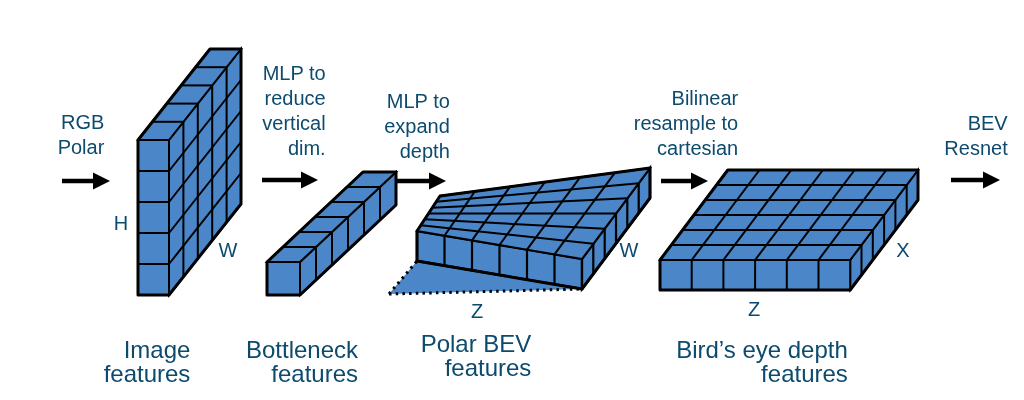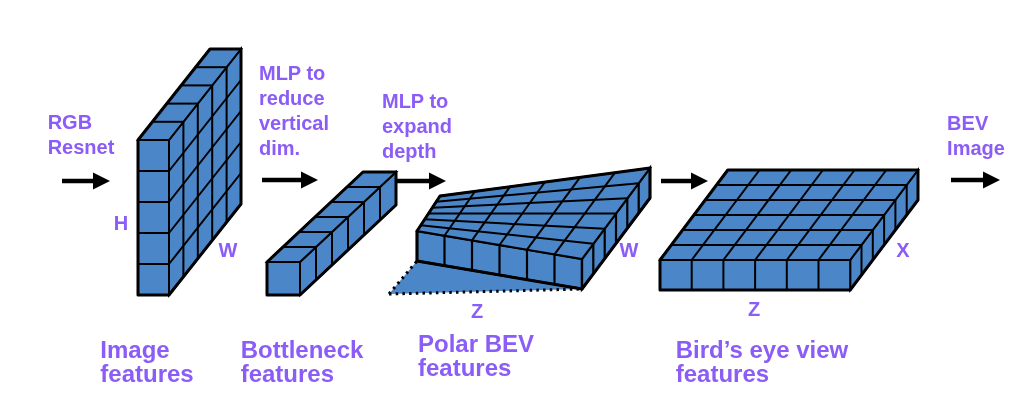--- a/index.html
+++ b/index.html
@@ -2,22 +2,22 @@
 <html><head>
 <meta charset="utf-8">
 <style>
   html,body{margin:0;padding:0;background:#ffffff;}
   #stage{
     position:relative;width:1024px;height:400px;background:#ffffff;overflow:hidden;
     font-family:"Liberation Sans","DejaVu Sans",sans-serif;color:#000;
   }
   #shapes{position:absolute;left:0;top:0;}
   .t{
-    position:absolute;transform:translateX(-50%);text-align:left;
-    white-space:pre-line;font-weight:700;color:#8b5cf6;
+    position:absolute;transform:translateX(-50%);text-align:right;
+    white-space:pre-line;font-weight:400;color:#0c4a6e;
   }
   .step{font-size:20px;line-height:25px;}
   .caption{font-size:24px;line-height:24px;}
   .dim{font-size:20px;line-height:20px;}
 </style>
 </head>
 <body>
 
 <div id="stage">
 
@@ -130,38 +130,41 @@
         <path d="M691.7,260.0L691.7,290.0" stroke="#000000" stroke-width="2" fill="none"></path>
         <path d="M723.4,260.0L723.4,290.0" stroke="#000000" stroke-width="2" fill="none"></path>
         <path d="M755.1,260.0L755.1,290.0" stroke="#000000" stroke-width="2" fill="none"></path>
         <path d="M786.8,260.0L786.8,290.0" stroke="#000000" stroke-width="2" fill="none"></path>
         <path d="M818.5,260.0L818.5,290.0" stroke="#000000" stroke-width="2" fill="none"></path>
         <path d="M660.0,290.0L660.0,260.0L727.8,170.0L918.0,170.0L918.0,200.0L850.2,290.0Z" fill="none" stroke="#000000" stroke-width="3" stroke-linejoin="round"></path>
       </g>
   </svg>
 
   <div class="t step" style="left:81px;top:110px">RGB
-Resnet</div>
+Polar</div>
   <div class="t step" style="left:294px;top:61px">MLP to
 reduce
 vertical
 dim.</div>
   <div class="t step" style="left:417px;top:89px">MLP to
 expand
 depth</div>
+  <div class="t step" style="left:686px;top:86px">Bilinear
+resample to
+cartesian</div>
   <div class="t step" style="left:976px;top:111px">BEV
-Image</div>
+Resnet</div>
 
   <div class="t caption" style="left:147px;top:338px">Image
 features</div>
   <div class="t caption" style="left:302px;top:338px">Bottleneck
 features</div>
   <div class="t caption" style="left:476px;top:332px">Polar BEV
 features</div>
-  <div class="t caption" style="left:762px;top:338px">Bird’s eye view
+  <div class="t caption" style="left:762px;top:338px">Bird’s eye depth
 features</div>
 
   <div class="t dim" style="left:121px;top:213px">H</div>
   <div class="t dim" style="left:228px;top:240px">W</div>
   <div class="t dim" style="left:629px;top:240px">W</div>
   <div class="t dim" style="left:477px;top:301px">Z</div>
   <div class="t dim" style="left:903px;top:240px">X</div>
   <div class="t dim" style="left:754px;top:299px">Z</div>
 </div>
 

